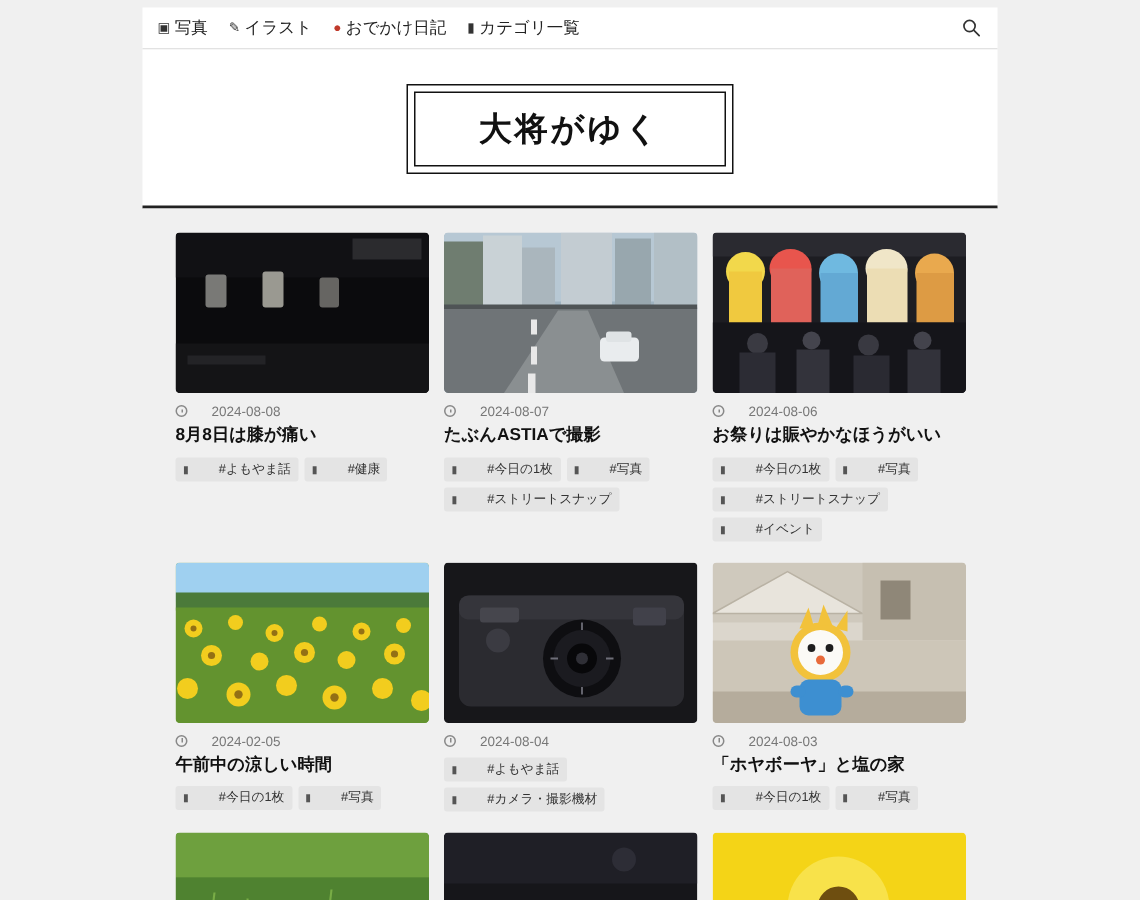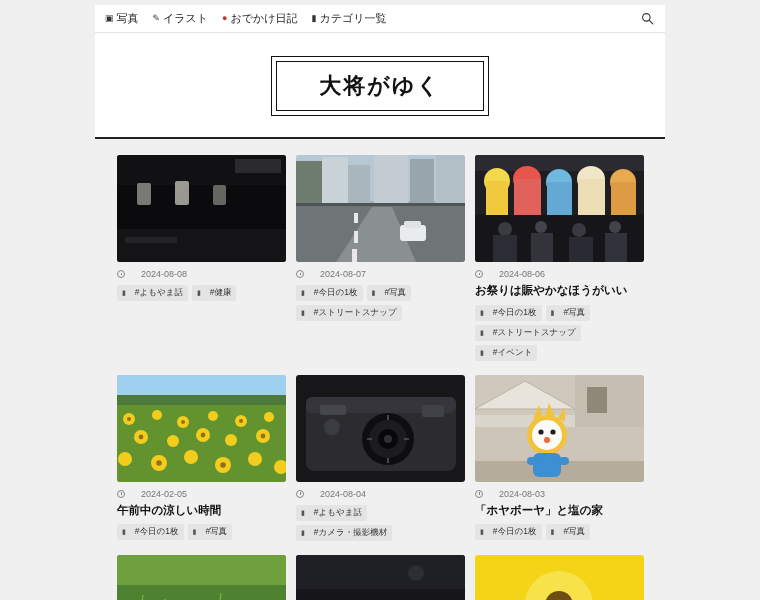--- a/index.html
+++ b/index.html
@@ -142,21 +142,21 @@
   }
   .tags {
     display: flex;
     flex-wrap: wrap;
     gap: 4px;
     margin-top: 6px;
   }
   .tag {
     display: inline-flex;
     align-items: center;
-    gap: 9px;
+    gap: 20px;
     background: #e4e4e4;
     border-radius: 2px;
     padding: 2px 5px;
     font-size: 8.5px;
     color: #333;
     white-space: nowrap;
   }
   .tag .tagicon {
     font-size: 7px;
     color: #555;
@@ -216,20 +216,21 @@
             <rect x="58" y="26" width="14" height="24" rx="2" fill="#aaa8a0" opacity="0.9"></rect>
             <rect x="96" y="30" width="13" height="20" rx="2" fill="#7d7c78" opacity="0.8"></rect>
             <rect x="0" y="74" width="169" height="33" fill="#141416"></rect>
             <rect x="8" y="82" width="52" height="6" fill="#232326"></rect>
           </svg>
         </div>
         <div class="meta">
           <span class="clock"></span>
           <span>2024-08-08</span>
         </div>
+        <div class="card-title">8月8日は膝が痛い</div>
         <div class="tags">
           <span class="tag">
               <span class="tagicon">▮</span>
               <span>#よもやま話</span>
             </span>
           <span class="tag">
               <span class="tagicon">▮</span>
               <span>#健康</span>
             </span>
         </div>
@@ -253,20 +254,21 @@
             <rect x="56" y="94" width="5" height="13" fill="#e8e8e8"></rect>
             <rect x="104" y="70" width="26" height="16" rx="3" fill="#e9ecee"></rect>
             <rect x="108" y="66" width="17" height="7" rx="2" fill="#dfe3e5"></rect>
             <rect x="0" y="48" width="169" height="3" fill="#4f5456"></rect>
           </svg>
         </div>
         <div class="meta">
           <span class="clock"></span>
           <span>2024-08-07</span>
         </div>
+        <div class="card-title">たぶんASTIAで撮影</div>
         <div class="tags">
           <span class="tag">
               <span class="tagicon">▮</span>
               <span>#今日の1枚</span>
             </span>
           <span class="tag">
               <span class="tagicon">▮</span>
               <span>#写真</span>
             </span>
           <span class="tag">

